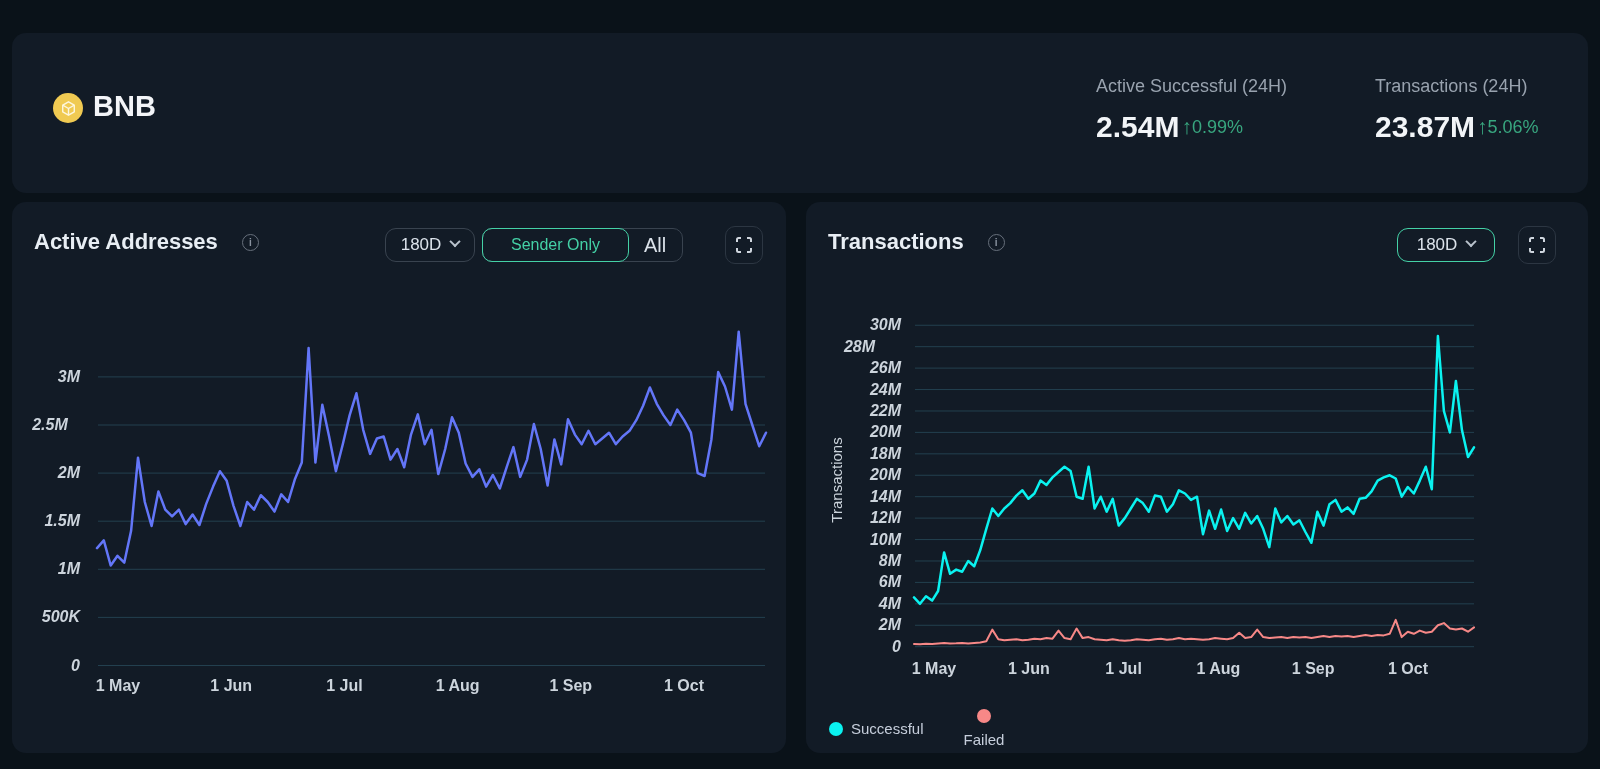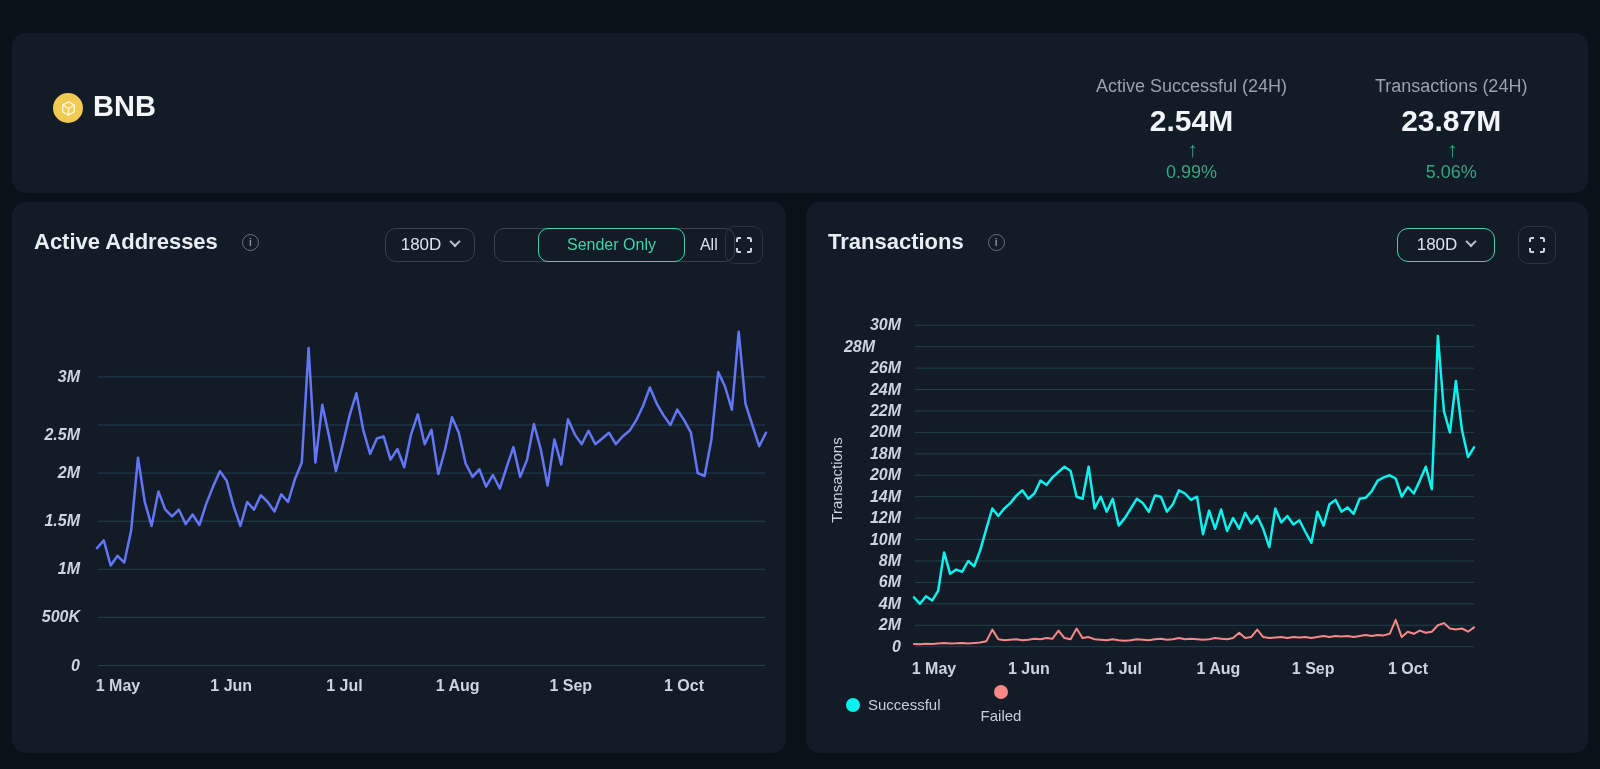--- a/index.html
+++ b/index.html
@@ -7,34 +7,34 @@
   .card { position:absolute; background:#121b26; border-radius:14px; }
   #header-card { left:12px; top:33px; width:1576px; height:160px; }
   #card-left  { left:12px; top:202px; width:774px; height:551px; }
   #card-right { left:806px; top:202px; width:782px; height:551px; }
 
   .logo { position:absolute; left:41px; top:60px; width:30px; height:30px; border-radius:50%; background:#f0ca52; display:flex; align-items:center; justify-content:center; }
   .coin-title { position:absolute; left:81px; top:57px; font-size:29px; font-weight:bold; color:#f3f5f8; }
 
   .stat { position:absolute; top:43px; }
   .stat .lbl { font-size:18px; color:#98a2ae; }
-  .stat .row { margin-top:7px; display:flex; align-items:center;flex-direction:column; }
+  .stat .row { margin-top:13px; display:flex; align-items:center; }
   .stat .val { font-size:30px; font-weight:bold; color:#f2f5f8; }
   .stat .arrow { font-size:21px; font-weight:bold; color:#38a67f; margin-left:2px; }
   .stat .pct { font-size:18px; color:#38a67f; }
 
   .chart-title-row { position:absolute; left:22px; top:27px; display:flex; align-items:center; gap:24px; }
   .chart-title { font-size:22px; font-weight:bold; color:#e8eef4; }
   .info-icon { width:17px; height:17px; border:1.5px solid #67707c; border-radius:50%; color:#8a93a0; font-size:10px; display:flex; align-items:center; justify-content:center; font-weight:bold; }
 
   .pill { position:absolute; height:34px; border:1px solid #39434f; border-radius:11px; display:flex; align-items:center; justify-content:center; color:#dbe2ea; font-size:17px; background:transparent; }
   .chev { width:8px; height:8px; border-right:2px solid #b9c2cc; border-bottom:2px solid #b9c2cc; transform:rotate(45deg) translate(-1px,-1px); margin-left:10px; margin-top:-4px; }
   .toggle-group { position:absolute; height:34px; border:1px solid #39434f; border-radius:10px; display:flex; align-items:stretch; }
   .toggle-on { margin:-1px; border:1px solid #44d1a6; border-radius:10px; color:#44d1a6; font-size:16px; display:flex; align-items:center; padding:0 28px; }
-  .toggle-off { color:#dbe2ea; font-size:16px; display:flex; align-items:center; padding:0 16px; }
+  .toggle-off { color:#dbe2ea; font-size:20px; display:flex; align-items:center; padding:0 16px; }
   .expand-btn { position:absolute; width:38px; height:38px; border:1px solid #2c3642; border-radius:10px; display:flex; align-items:center; justify-content:center; background:transparent; }
   .green-border { border-color:#44d1a6 !important; }
 
   .tick { position:absolute; font-size:16px; font-weight:bold; color:#ccd4dc; }
   .ytick { text-align:right;font-style:italic; }
   .xtick { text-align:center; }
   .axis-label { position:absolute; font-size:15px; color:#ccd4dc; transform:translate(-50%,-50%) rotate(-90deg); }
   svg.chart { position:absolute; left:0; top:0; }
 
   .legend { position:absolute; display:flex; align-items:center; gap:12px; }
@@ -75,21 +75,21 @@
 
 <div class="card" id="card-left">
   <div class="chart-title-row">
     <span class="chart-title">Active Addresses</span>
     <span class="info-icon">i</span>
   </div>
   <button class="pill" style="left:373px; top:26px; width:90px;">
     <span>180D</span>
     <span class="chev"></span>
   </button>
-  <div class="toggle-group" style="left:482px; top:26px;padding-left:44px;">
+  <div class="toggle-group" style="left:470px; top:26px;">
     <div class="toggle-on">
         <span>Sender Only</span>
       </div>
     <div class="toggle-off">
         <span>All</span>
       </div>
   </div>
   <button class="expand-btn" style="left:713px; top:24px;">
     <svg width="16" height="16" viewBox="0 0 16 16" fill="none" stroke="#cfd6de" stroke-width="2">
       <path d="M1 5 V2.5 Q1 1 2.5 1 H5"></path>
@@ -106,21 +106,21 @@
       <line x1="86" x2="753" y1="271.1" y2="271.1" stroke="#23404f" stroke-width="1"></line>
       <line x1="86" x2="753" y1="223" y2="223" stroke="#23404f" stroke-width="1"></line>
       <line x1="86" x2="753" y1="174.89999999999998" y2="174.89999999999998" stroke="#23404f" stroke-width="1"></line>
       <polyline points="85.0,346.1 91.8,338.4 98.7,363.5 105.5,353.8 112.3,360.6 119.1,328.8 126.0,255.7 132.8,300.0 139.6,324.0 146.4,289.4 153.3,307.7 160.1,314.4 166.9,307.7 173.7,322.1 180.6,312.5 187.4,323.0 194.2,301.9 201.1,284.6 207.9,269.2 214.7,278.8 221.5,303.8 228.4,324.0 235.2,300.0 242.0,307.7 248.8,293.2 255.7,300.0 262.5,309.6 269.3,292.3 276.1,300.0 283.0,276.9 289.8,260.5 296.6,146.0 303.4,260.5 310.3,202.8 317.1,234.5 323.9,269.2 330.8,242.2 337.6,213.4 344.4,191.3 351.2,227.8 358.1,251.9 364.9,236.5 371.7,234.5 378.5,257.6 385.4,247.0 392.2,265.3 399.0,232.6 405.8,212.4 412.7,242.2 419.5,227.8 426.3,272.1 433.2,247.0 440.0,215.3 446.8,230.7 453.6,261.5 460.5,274.9 467.3,267.3 474.1,284.6 480.9,273.0 487.8,286.5 494.6,265.3 501.4,245.1 508.2,274.9 515.1,257.6 521.9,222.0 528.7,247.0 535.6,283.6 542.4,237.4 549.2,262.4 556.0,217.2 562.9,232.6 569.7,242.2 576.5,228.8 583.3,242.2 590.2,236.5 597.0,230.7 603.8,242.2 610.6,234.5 617.5,228.8 624.3,218.2 631.1,203.8 637.9,185.5 644.8,201.8 651.6,213.4 658.4,223.0 665.3,207.6 672.1,218.2 678.9,230.7 685.7,271.1 692.6,274.0 699.4,237.4 706.2,170.1 713.0,184.5 719.9,207.6 726.7,129.7 733.5,201.8 740.3,223.0 747.2,244.2 754.0,230.7" fill="none" stroke="#6376f8" stroke-width="2.5" stroke-linejoin="round" stroke-linecap="round"></polyline>
     </svg>
 <div class="tick ytick" style="right: 706px; top: 454.5px; width: 60px;">0</div>
     <div class="tick ytick" style="right: 706px; top: 406.4px; width: 60px;">500K</div>
     <div class="tick ytick" style="right: 706px; top: 358.3px; width: 60px;">1M</div>
     <div class="tick ytick" style="right: 706px; top: 310.2px; width: 60px;">1.5M</div>
     <div class="tick ytick" style="right: 706px; top: 262.1px; width: 60px;">2M</div>
-    <div class="tick ytick" style="right: 706px; top: 224px; width: 60px;">2.5M</div>
+    <div class="tick ytick" style="right: 706px; top: 214px; width: 60px; text-align: center;">2.5M</div>
     <div class="tick ytick" style="right: 706px; top: 165.9px; width: 60px;">3M</div>
     <div class="tick xtick" style="left: 66px; top: 475px; width: 80px;">1 May</div>
     <div class="tick xtick" style="left: 179.2px; top: 475px; width: 80px;">1 Jun</div>
     <div class="tick xtick" style="left: 292.4px; top: 475px; width: 80px;">1 Jul</div>
     <div class="tick xtick" style="left: 405.6px; top: 475px; width: 80px;">1 Aug</div>
     <div class="tick xtick" style="left: 518.8px; top: 475px; width: 80px;">1 Sep</div>
     <div class="tick xtick" style="left: 632px; top: 475px; width: 80px;">1 Oct</div>
   </div>
 
 <div class="card" id="card-right">
@@ -154,21 +154,21 @@
       <line x1="109" x2="668" y1="251.82999999999998" y2="251.82999999999998" stroke="#23404f" stroke-width="1"></line>
       <line x1="109" x2="668" y1="230.39999999999998" y2="230.39999999999998" stroke="#23404f" stroke-width="1"></line>
       <line x1="109" x2="668" y1="208.97" y2="208.97" stroke="#23404f" stroke-width="1"></line>
       <line x1="109" x2="668" y1="187.54000000000002" y2="187.54000000000002" stroke="#23404f" stroke-width="1"></line>
       <line x1="109" x2="668" y1="166.11" y2="166.11" stroke="#23404f" stroke-width="1"></line>
       <line x1="109" x2="668" y1="144.68" y2="144.68" stroke="#23404f" stroke-width="1"></line>
       <line x1="109" x2="668" y1="123.25" y2="123.25" stroke="#23404f" stroke-width="1"></line>
       <polyline points="108.0,395.4 114.0,401.8 120.0,394.3 126.1,398.6 132.1,389.0 138.1,350.4 144.1,371.8 150.2,367.6 156.2,369.7 162.2,359.0 168.2,364.3 174.2,348.3 180.3,326.8 186.3,306.5 192.3,314.0 198.3,306.5 204.3,301.1 210.4,293.6 216.4,288.3 222.4,296.8 228.4,291.5 234.5,278.6 240.5,282.9 246.5,275.4 252.5,270.0 258.5,264.7 264.6,269.0 270.6,294.7 276.6,296.8 282.6,264.7 288.6,306.5 294.7,294.7 300.7,309.7 306.7,296.8 312.7,323.6 318.8,316.1 324.8,306.5 330.8,296.8 336.8,301.1 342.8,309.7 348.9,293.6 354.9,294.7 360.9,309.7 366.9,302.2 372.9,288.3 379.0,291.5 385.0,297.9 391.0,294.7 397.0,332.2 403.1,308.6 409.1,326.8 415.1,307.5 421.1,329.0 427.1,316.1 433.2,326.8 439.2,310.8 445.2,321.5 451.2,314.0 457.2,326.8 463.3,345.1 469.3,306.5 475.3,320.4 481.3,314.0 487.4,322.5 493.4,318.3 499.4,330.0 505.4,340.8 511.4,309.7 517.5,323.6 523.5,302.2 529.5,297.9 535.5,309.7 541.5,305.4 547.6,311.8 553.6,296.8 559.6,295.8 565.6,289.3 571.7,278.6 577.7,275.4 583.7,273.3 589.7,276.5 595.7,294.7 601.8,285.0 607.8,291.5 613.8,278.6 619.8,264.7 625.8,287.2 631.9,134.0 637.9,209.0 643.9,230.4 649.9,179.0 656.0,228.3 662.0,255.0 668.0,245.4" fill="none" stroke="#0af2f0" stroke-width="2.5" stroke-linejoin="round" stroke-linecap="round"></polyline>
       <polyline points="108.0,442.0 114.0,442.3 120.0,441.7 126.1,442.0 132.1,441.5 138.1,440.9 144.1,441.5 150.2,441.3 156.2,440.9 162.2,441.5 168.2,440.9 174.2,440.4 180.3,439.3 186.3,427.6 192.3,437.2 198.3,438.3 204.3,437.7 210.4,437.2 216.4,438.3 222.4,437.7 228.4,436.7 234.5,437.2 240.5,436.1 246.5,436.7 252.5,428.6 258.5,436.1 264.6,437.2 270.6,426.5 276.6,436.1 282.6,435.1 288.6,437.2 294.7,437.7 300.7,438.3 306.7,437.2 312.7,438.3 318.8,438.8 324.8,438.3 330.8,437.2 336.8,437.7 342.8,438.3 348.9,437.2 354.9,436.7 360.9,437.7 366.9,437.2 372.9,436.1 379.0,437.2 385.0,436.7 391.0,437.2 397.0,437.7 403.1,437.2 409.1,436.1 415.1,436.7 421.1,437.2 427.1,436.1 433.2,430.8 439.2,436.1 445.2,435.1 451.2,427.6 457.2,435.1 463.3,436.1 469.3,435.6 475.3,435.1 481.3,436.1 487.4,435.1 493.4,435.6 499.4,435.1 505.4,436.1 511.4,435.1 517.5,434.0 523.5,435.1 529.5,434.0 535.5,434.5 541.5,434.0 547.6,435.1 553.6,434.0 559.6,432.9 565.6,434.0 571.7,432.9 577.7,433.4 583.7,431.8 589.7,417.9 595.7,435.1 601.8,429.7 607.8,431.8 613.8,428.6 619.8,430.8 625.8,429.7 631.9,423.3 637.9,421.1 643.9,426.5 649.9,427.6 656.0,426.5 662.0,429.7 668.0,425.4" fill="none" stroke="#f78887" stroke-width="2" stroke-linejoin="round" stroke-linecap="round"></polyline>
     </svg>
-  <div class="legend" style="left:23px; top:483px;margin-left:17px;">
+  <div class="legend" style="left:23px; top:507px;">
     <div class="item">
       <span class="dot" id="dot-successful" style="background: rgb(10, 242, 240);"></span>
       <span class="ltext">Successful</span>
     </div>
     <div class="item" style="margin-left:28px;flex-direction:column;">
       <span class="dot" id="dot-failed" style="background: rgb(247, 136, 135);"></span>
       <span class="ltext">Failed</span>
     </div>
   </div>
 <div class="tick ytick" style="right: 687px; top: 435.7px; width: 60px;">0</div>

